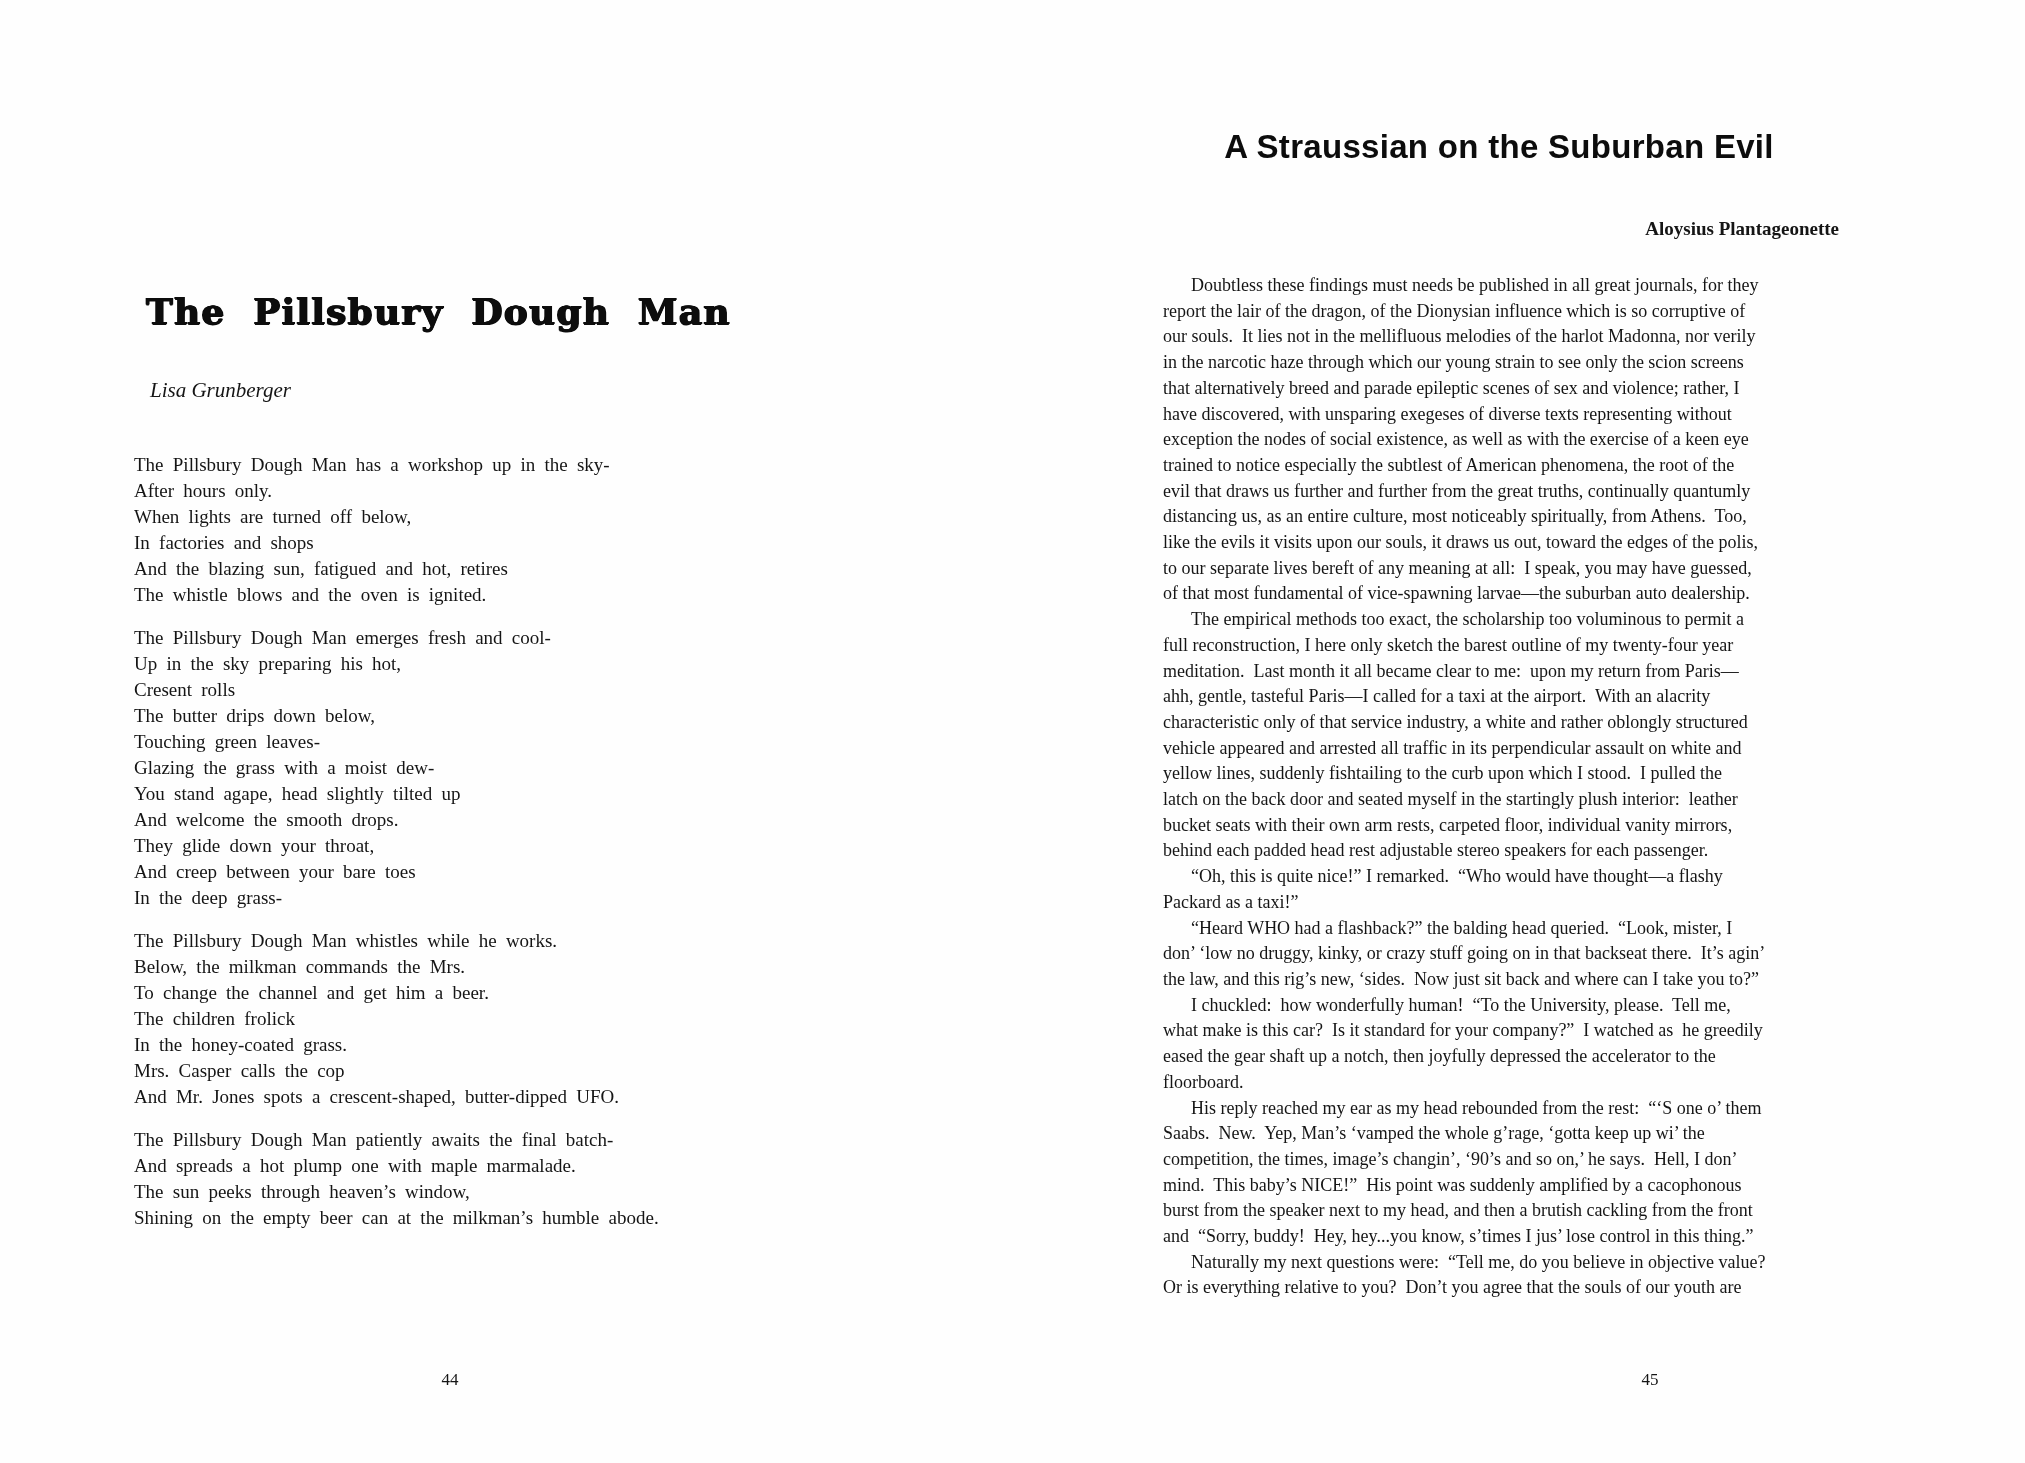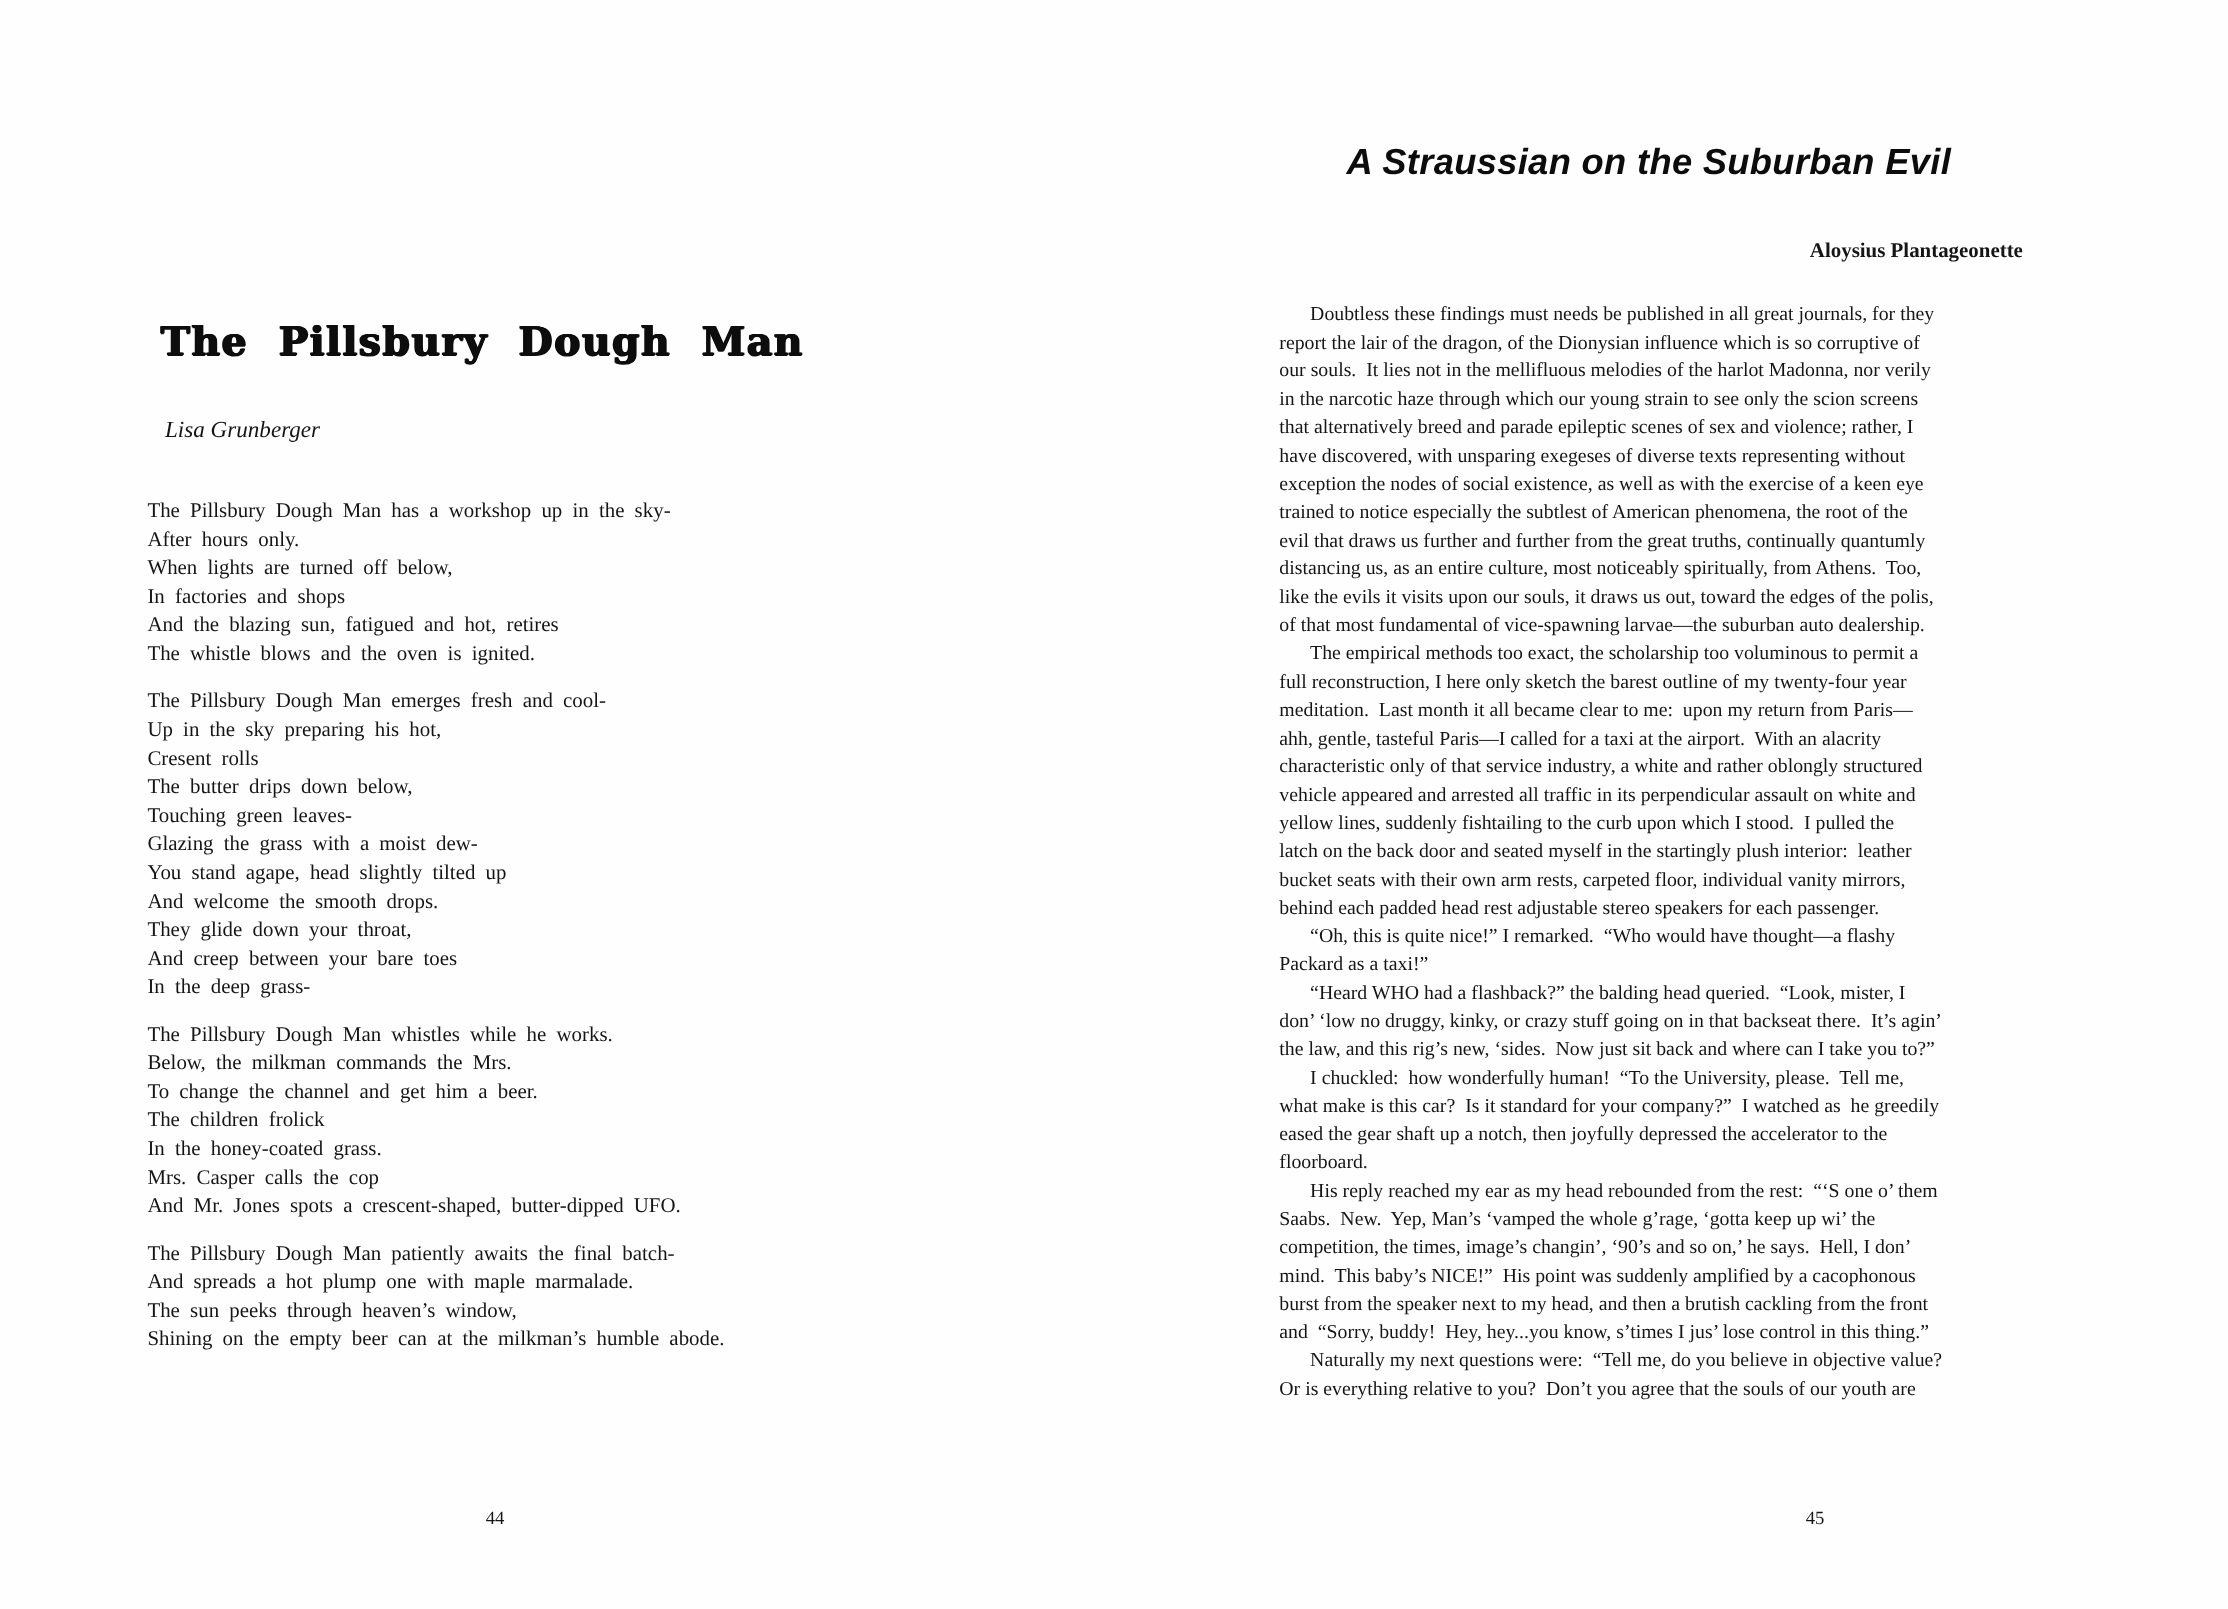--- a/index.html
+++ b/index.html
@@ -32,21 +32,21 @@
   }
   .poem-line{white-space:pre;}
   .stanza + .stanza{margin-top:17px;}
 
   
   .essay-col{position:absolute;left:151px;top:0;width:672px;height:1463px;}
   .essay-title{
     position:absolute;left:0;top:128px;width:100%;margin:0;
     text-align:center;
     font-family:"Liberation Sans",sans-serif;
-    font-weight:bold;font-style:italic;
+    font-weight:bold;
     font-size:33px;letter-spacing:0.3px;
     color:#0c0c0c;white-space:pre;
   }
   .essay-author{
     position:absolute;left:4px;top:218px;width:100%;
     text-align:right;font-size:19px;white-space:pre;font-weight:bold;
   }
   .essay{
     position:absolute;left:0;top:273px;width:100%;
     font-size:18px;line-height:25.7px;
@@ -118,20 +118,21 @@
           <div class="essay-line">report the lair of the dragon, of the Dionysian influence which is so corruptive of</div>
           <div class="essay-line">our souls.  It lies not in the mellifluous melodies of the harlot Madonna, nor verily</div>
           <div class="essay-line">in the narcotic haze through which our young strain to see only the scion screens</div>
           <div class="essay-line">that alternatively breed and parade epileptic scenes of sex and violence; rather, I</div>
           <div class="essay-line">have discovered, with unsparing exegeses of diverse texts representing without</div>
           <div class="essay-line">exception the nodes of social existence, as well as with the exercise of a keen eye</div>
           <div class="essay-line">trained to notice especially the subtlest of American phenomena, the root of the</div>
           <div class="essay-line">evil that draws us further and further from the great truths, continually quantumly</div>
           <div class="essay-line">distancing us, as an entire culture, most noticeably spiritually, from Athens.  Too,</div>
           <div class="essay-line">like the evils it visits upon our souls, it draws us out, toward the edges of the polis,</div>
+          <div class="essay-line">to our separate lives bereft of any meaning at all:  I speak, you may have guessed,</div>
           <div class="essay-line">of that most fundamental of vice-spawning larvae—the suburban auto dealership.</div>
         </div>
         <div class="para">
           <div class="essay-line indent">The empirical methods too exact, the scholarship too voluminous to permit a</div>
           <div class="essay-line">full reconstruction, I here only sketch the barest outline of my twenty-four year</div>
           <div class="essay-line">meditation.  Last month it all became clear to me:  upon my return from Paris—</div>
           <div class="essay-line">ahh, gentle, tasteful Paris—I called for a taxi at the airport.  With an alacrity</div>
           <div class="essay-line">characteristic only of that service industry, a white and rather oblongly structured</div>
           <div class="essay-line">vehicle appeared and arrested all traffic in its perpendicular assault on white and</div>
           <div class="essay-line">yellow lines, suddenly fishtailing to the curb upon which I stood.  I pulled the</div>

